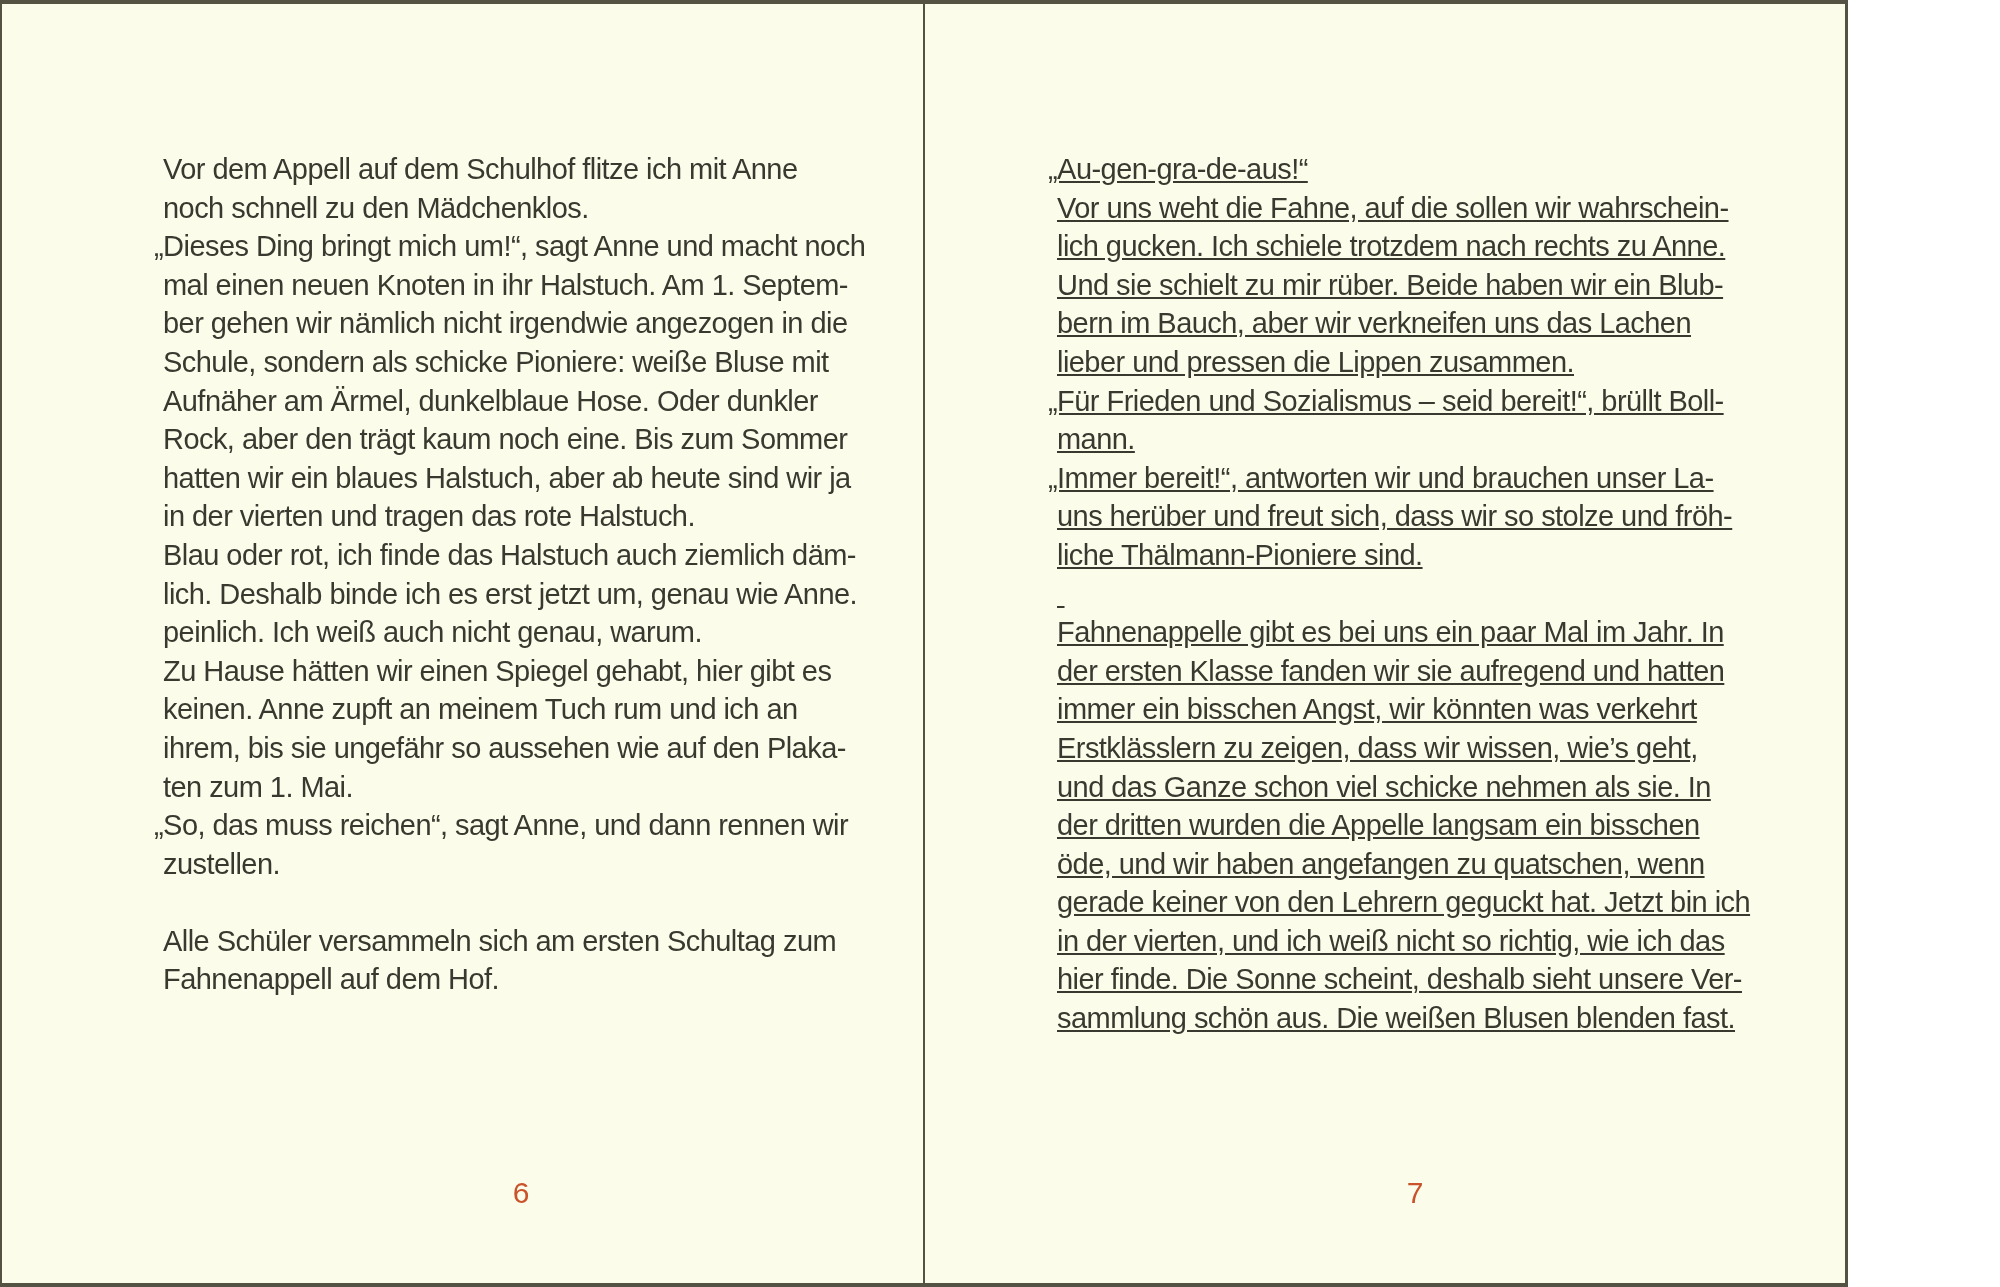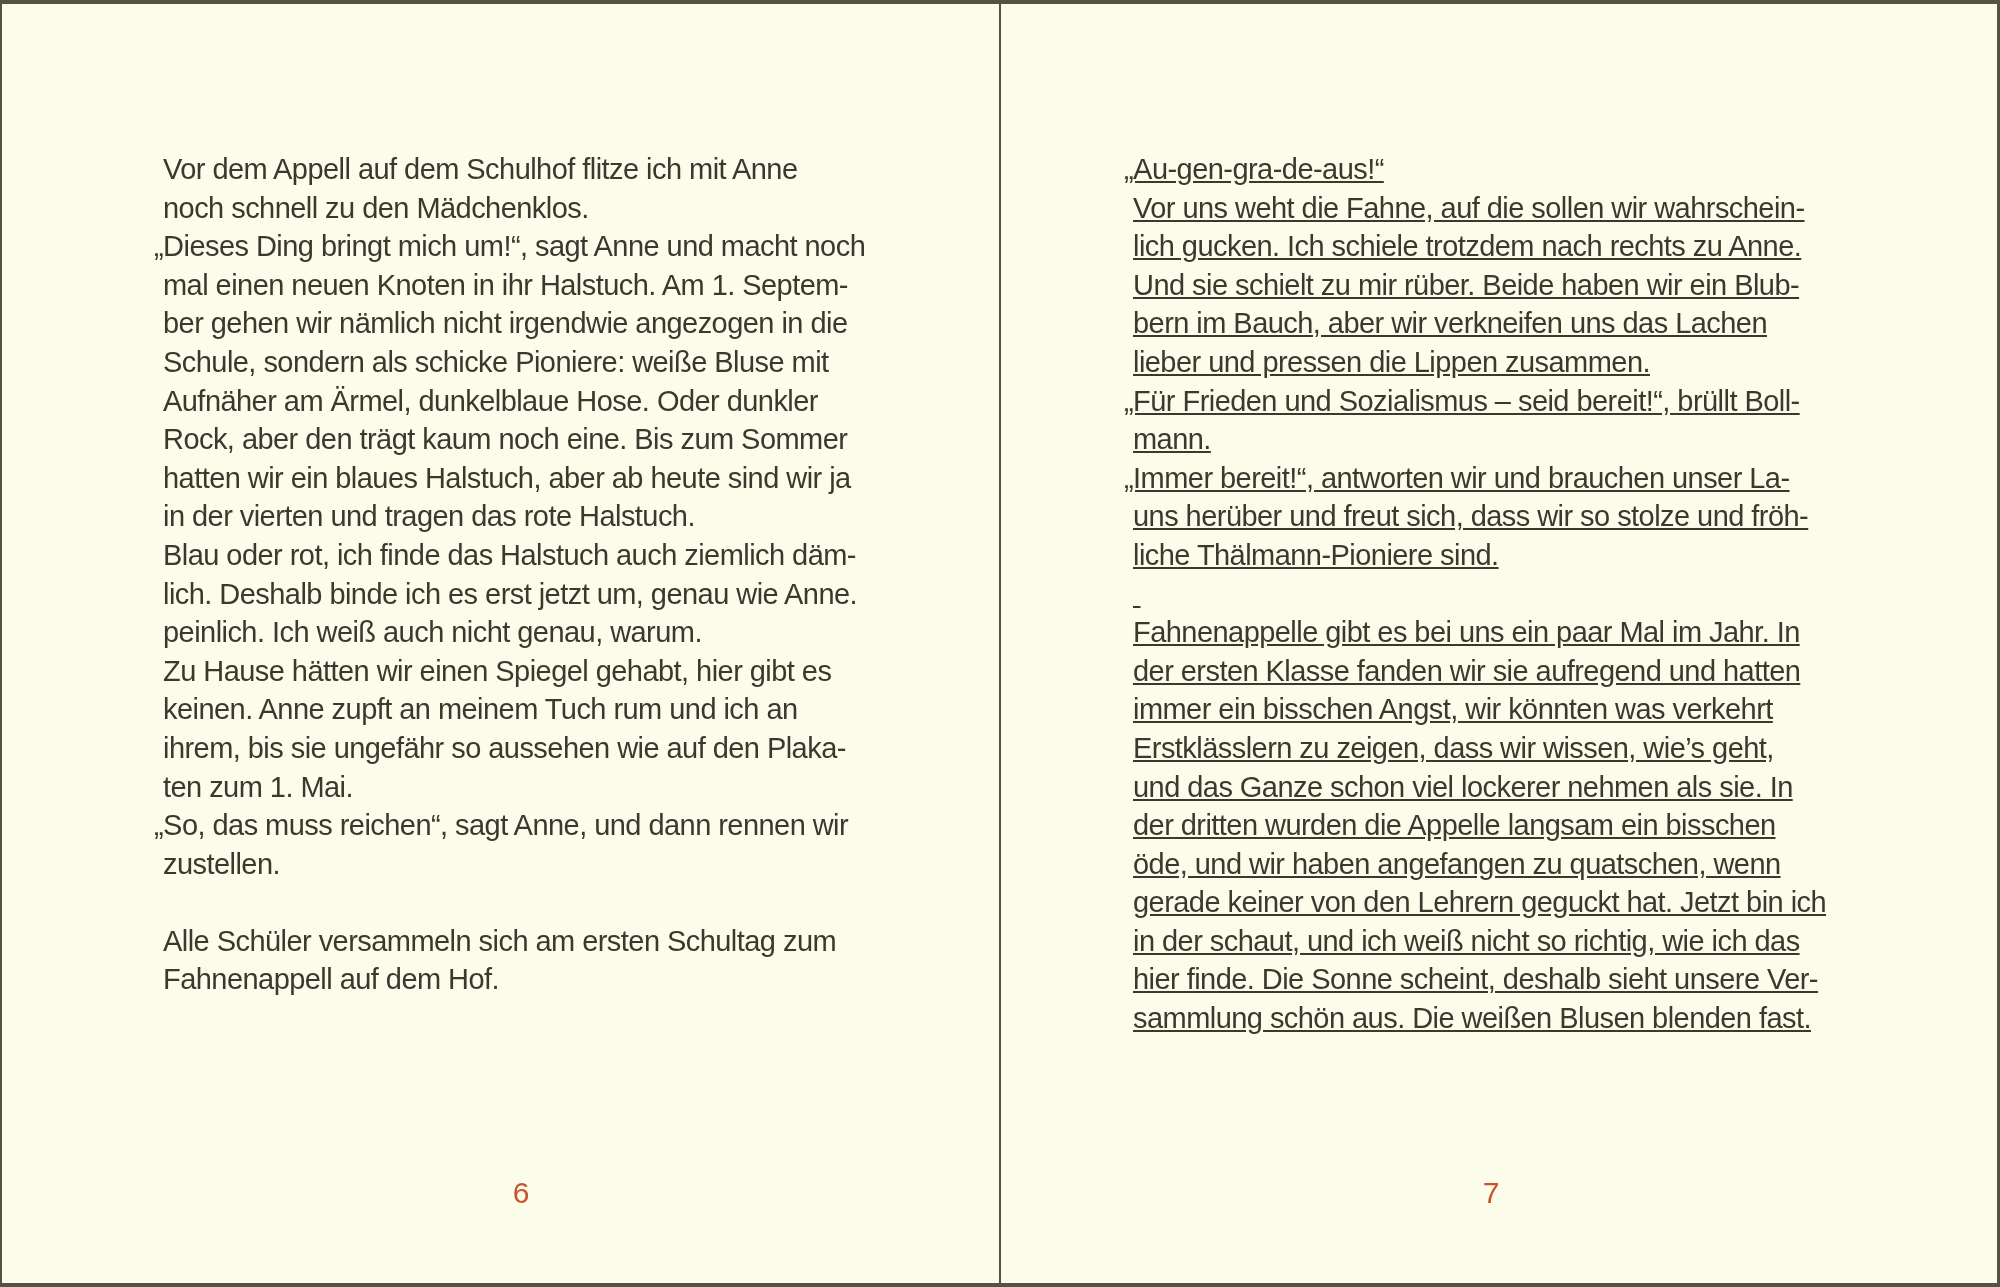--- a/index.html
+++ b/index.html
@@ -11,21 +11,21 @@
   }
   * { box-sizing: border-box; }
   html, body { margin: 0; padding: 0; }
   body {
     width: 2000px;
     height: 1287px;
     font-family: "Liberation Sans", sans-serif;
   }
   .spread {
     position: relative;
-    width: 2000px;
+    width: 1848px;
     height: 1287px;
     background: var(--bg);
     border-top: 4px solid var(--border);
     border-bottom: 4px solid var(--border);
     border-left: 2px solid var(--border);
     border-right: 3px solid var(--border);
     display: flex;
     overflow: hidden;
     gap: 25px;
   }
@@ -113,25 +113,25 @@
         <div class="text-line hang">„Für Frieden und Sozialismus – seid bereit!“, brüllt Boll-</div>
         <div class="text-line">mann.</div>
         <div class="text-line hang">„Immer bereit!“, antworten wir und brauchen unser La-</div>
         <div class="text-line">uns herüber und freut sich, dass wir so stolze und fröh-</div>
         <div class="text-line">liche Thälmann-Pioniere sind.</div>
         <div class="text-line blank">&nbsp;</div>
         <div class="text-line">Fahnenappelle gibt es bei uns ein paar Mal im Jahr. In</div>
         <div class="text-line">der ersten Klasse fanden wir sie aufregend und hatten</div>
         <div class="text-line">immer ein bisschen Angst, wir könnten was verkehrt</div>
         <div class="text-line">Erstklässlern zu zeigen, dass wir wissen, wie’s geht,</div>
-        <div class="text-line">und das Ganze schon viel lockerer nehmen als sie. In</div>
+        <div class="text-line">und das Ganze schon viel schicke nehmen als sie. In</div>
         <div class="text-line">der dritten wurden die Appelle langsam ein bisschen</div>
         <div class="text-line">öde, und wir haben angefangen zu quatschen, wenn</div>
         <div class="text-line">gerade keiner von den Lehrern geguckt hat. Jetzt bin ich</div>
-        <div class="text-line">in der schaut, und ich weiß nicht so richtig, wie ich das</div>
+        <div class="text-line">in der vierten, und ich weiß nicht so richtig, wie ich das</div>
         <div class="text-line">hier finde. Die Sonne scheint, deshalb sieht unsere Ver-</div>
         <div class="text-line">sammlung schön aus. Die weißen Blusen blenden fast.</div>
       </div>
     <div class="page-number">7</div>
   </div>
 
   <div class="spine"></div>
 
 </div>
 

